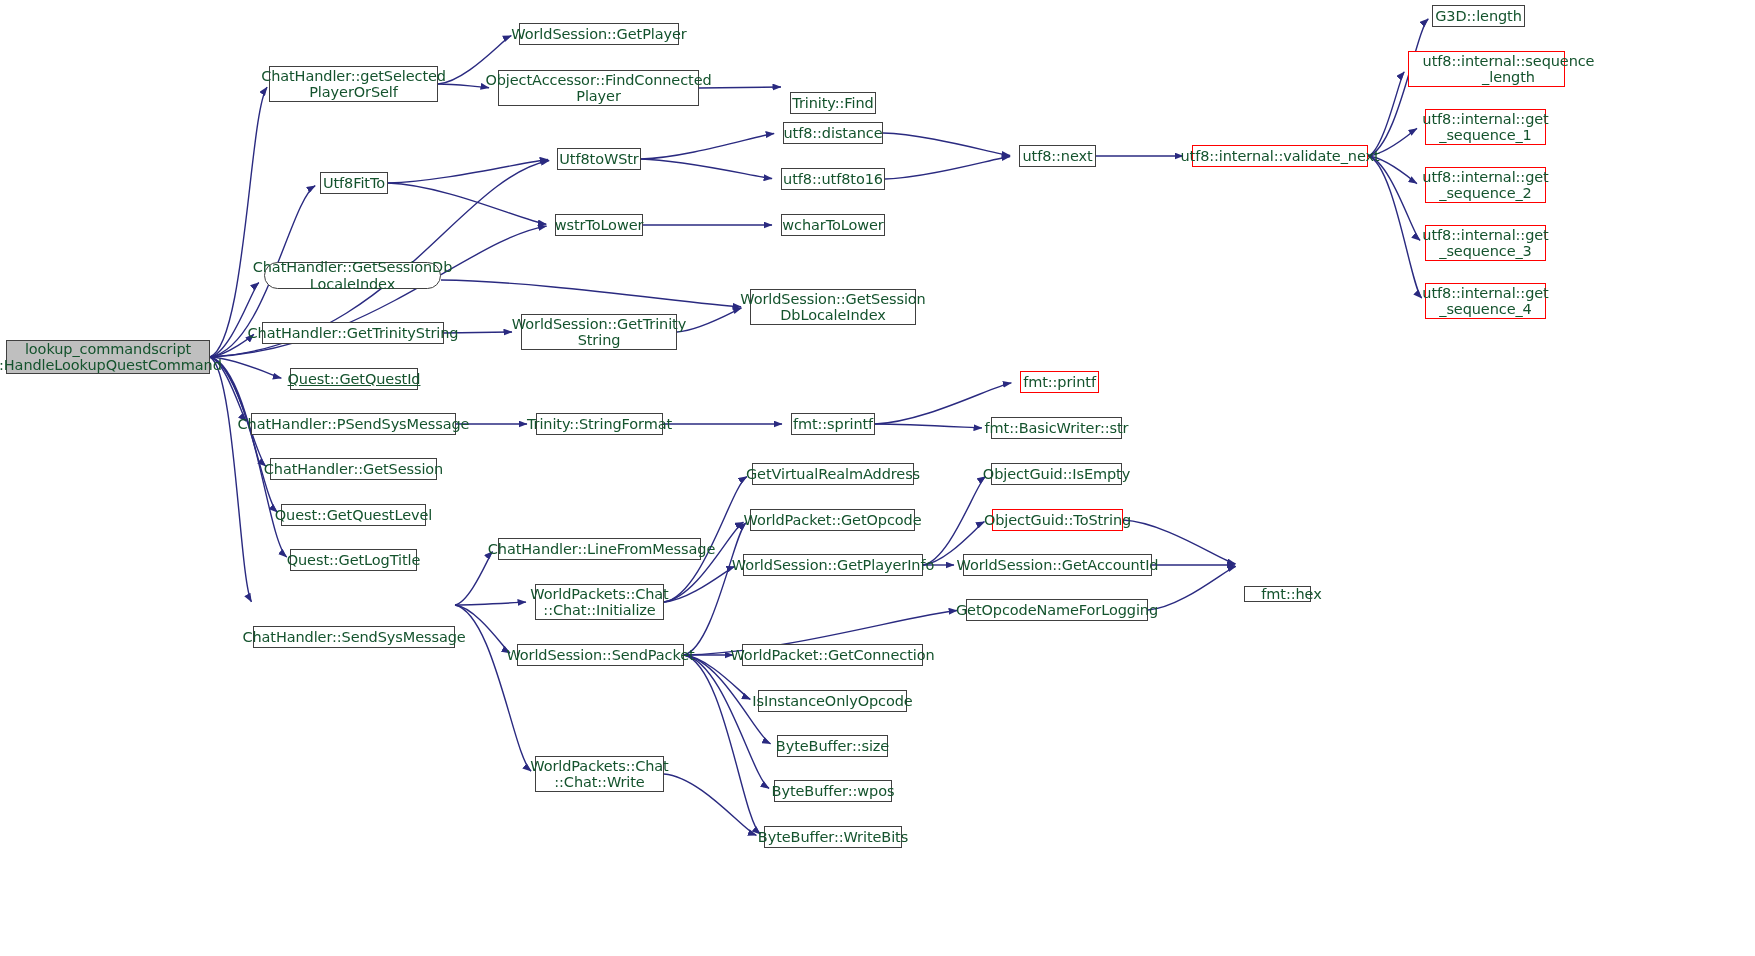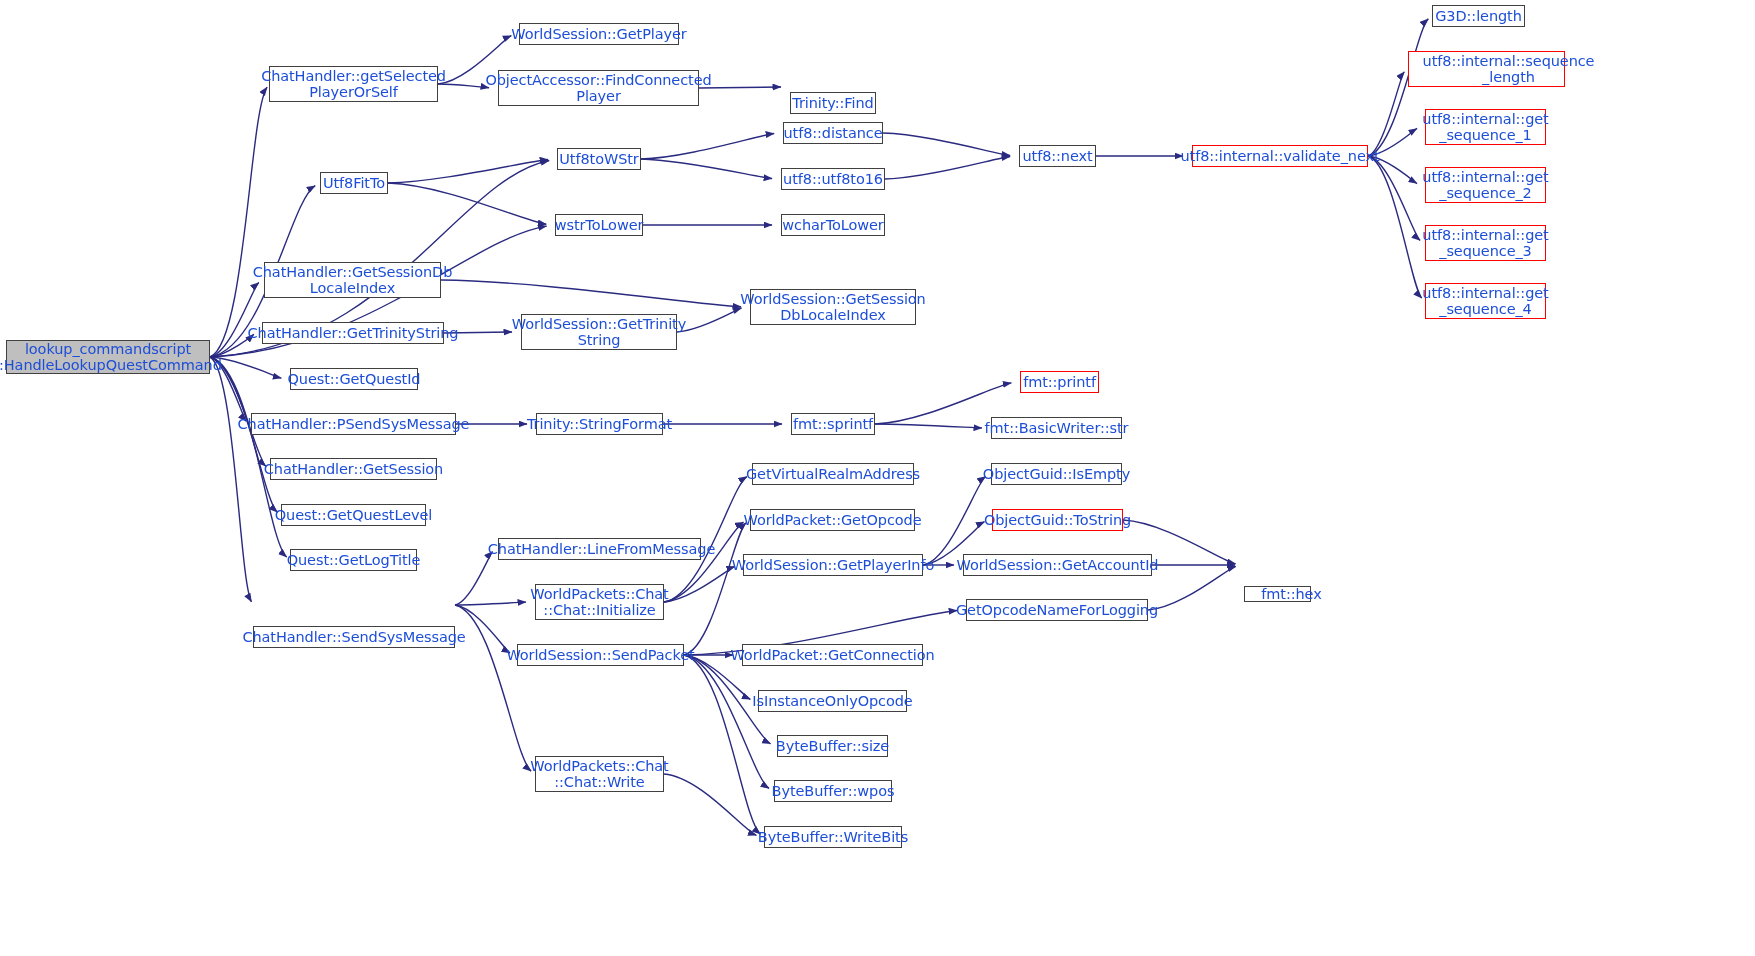--- a/index.html
+++ b/index.html
@@ -24,21 +24,21 @@
   }
   .node {
     position: absolute;
     box-sizing: border-box;
     display: flex;
     align-items: center;
     justify-content: center;
     text-align: center;
     background: #ffffff;
     border: 1px solid #404040;
-    color: #1d4ed8;
+    color: #14532d;
     font-size: 14.5px;
     line-height: 1.12;
     letter-spacing: -0.1px;
     white-space: pre-line;
     padding: 0 4px;
     z-index: 2;
   }
   .node.red {
     border-color: #ff0000;
   }
@@ -116,24 +116,24 @@
         <path d="M1148,610 C1181.6,607.75 1225.52,569.5 1235.85086957637,566.3369667101267" fill="none" stroke="#2a2a80" stroke-width="1.4" marker-end="url(#arrow)"></path>
         <path d="M664,774 C701,777.15 743.65,830.7 756.3851763376497,835.3209313824517" fill="none" stroke="#2a2a80" stroke-width="1.4" marker-end="url(#arrow)"></path>
       </g>
   </svg>
   <div id="node-layer">
       <div class="node root" style="left: 6px; top: 340px; width: 204px; height: 34px;">lookup_commandscript
 ::HandleLookupQuestCommand</div>
       <div class="node" style="left: 269px; top: 66px; width: 169px; height: 36px;">ChatHandler::getSelected
 PlayerOrSelf</div>
       <div class="node" style="left: 320px; top: 172px; width: 68px; height: 22px;">Utf8FitTo</div>
-      <div class="node" style="left: 264px; top: 262px; width: 177px; height: 36px;">ChatHandler::GetSessionDb
+      <div class="node" style="left: 264px; top: 262px; width: 177px; height: 27px; border-radius: 15px;">ChatHandler::GetSessionDb
 LocaleIndex</div>
       <div class="node" style="left: 262px; top: 322px; width: 182px; height: 22px;">ChatHandler::GetTrinityString</div>
-      <div class="node" style="left: 290px; top: 368px; width: 128px; height: 22px;">Quest::GetQuestId</div>
+      <div class="node" style="left: 290px; top: 368px; width: 128px; height: 22px; text-decoration: underline;">Quest::GetQuestId</div>
       <div class="node" style="left: 251px; top: 413px; width: 205px; height: 22px;">ChatHandler::PSendSysMessage</div>
       <div class="node" style="left: 270px; top: 458px; width: 167px; height: 22px;">ChatHandler::GetSession</div>
       <div class="node" style="left: 281px; top: 504px; width: 145px; height: 22px;">Quest::GetQuestLevel</div>
       <div class="node" style="left: 290px; top: 549px; width: 127px; height: 22px;">Quest::GetLogTitle</div>
       <div class="node" style="left: 253px; top: 594px; width: 202px; height: 22px; margin-top: 32px;">ChatHandler::SendSysMessage</div>
       <div class="node" style="left: 519px; top: 23px; width: 160px; height: 22px;">WorldSession::GetPlayer</div>
       <div class="node" style="left: 498px; top: 70px; width: 201px; height: 36px;">ObjectAccessor::FindConnected
 Player</div>
       <div class="node" style="left: 557px; top: 148px; width: 84px; height: 22px;">Utf8toWStr</div>
       <div class="node" style="left: 555px; top: 214px; width: 88px; height: 22px;">wstrToLower</div>

